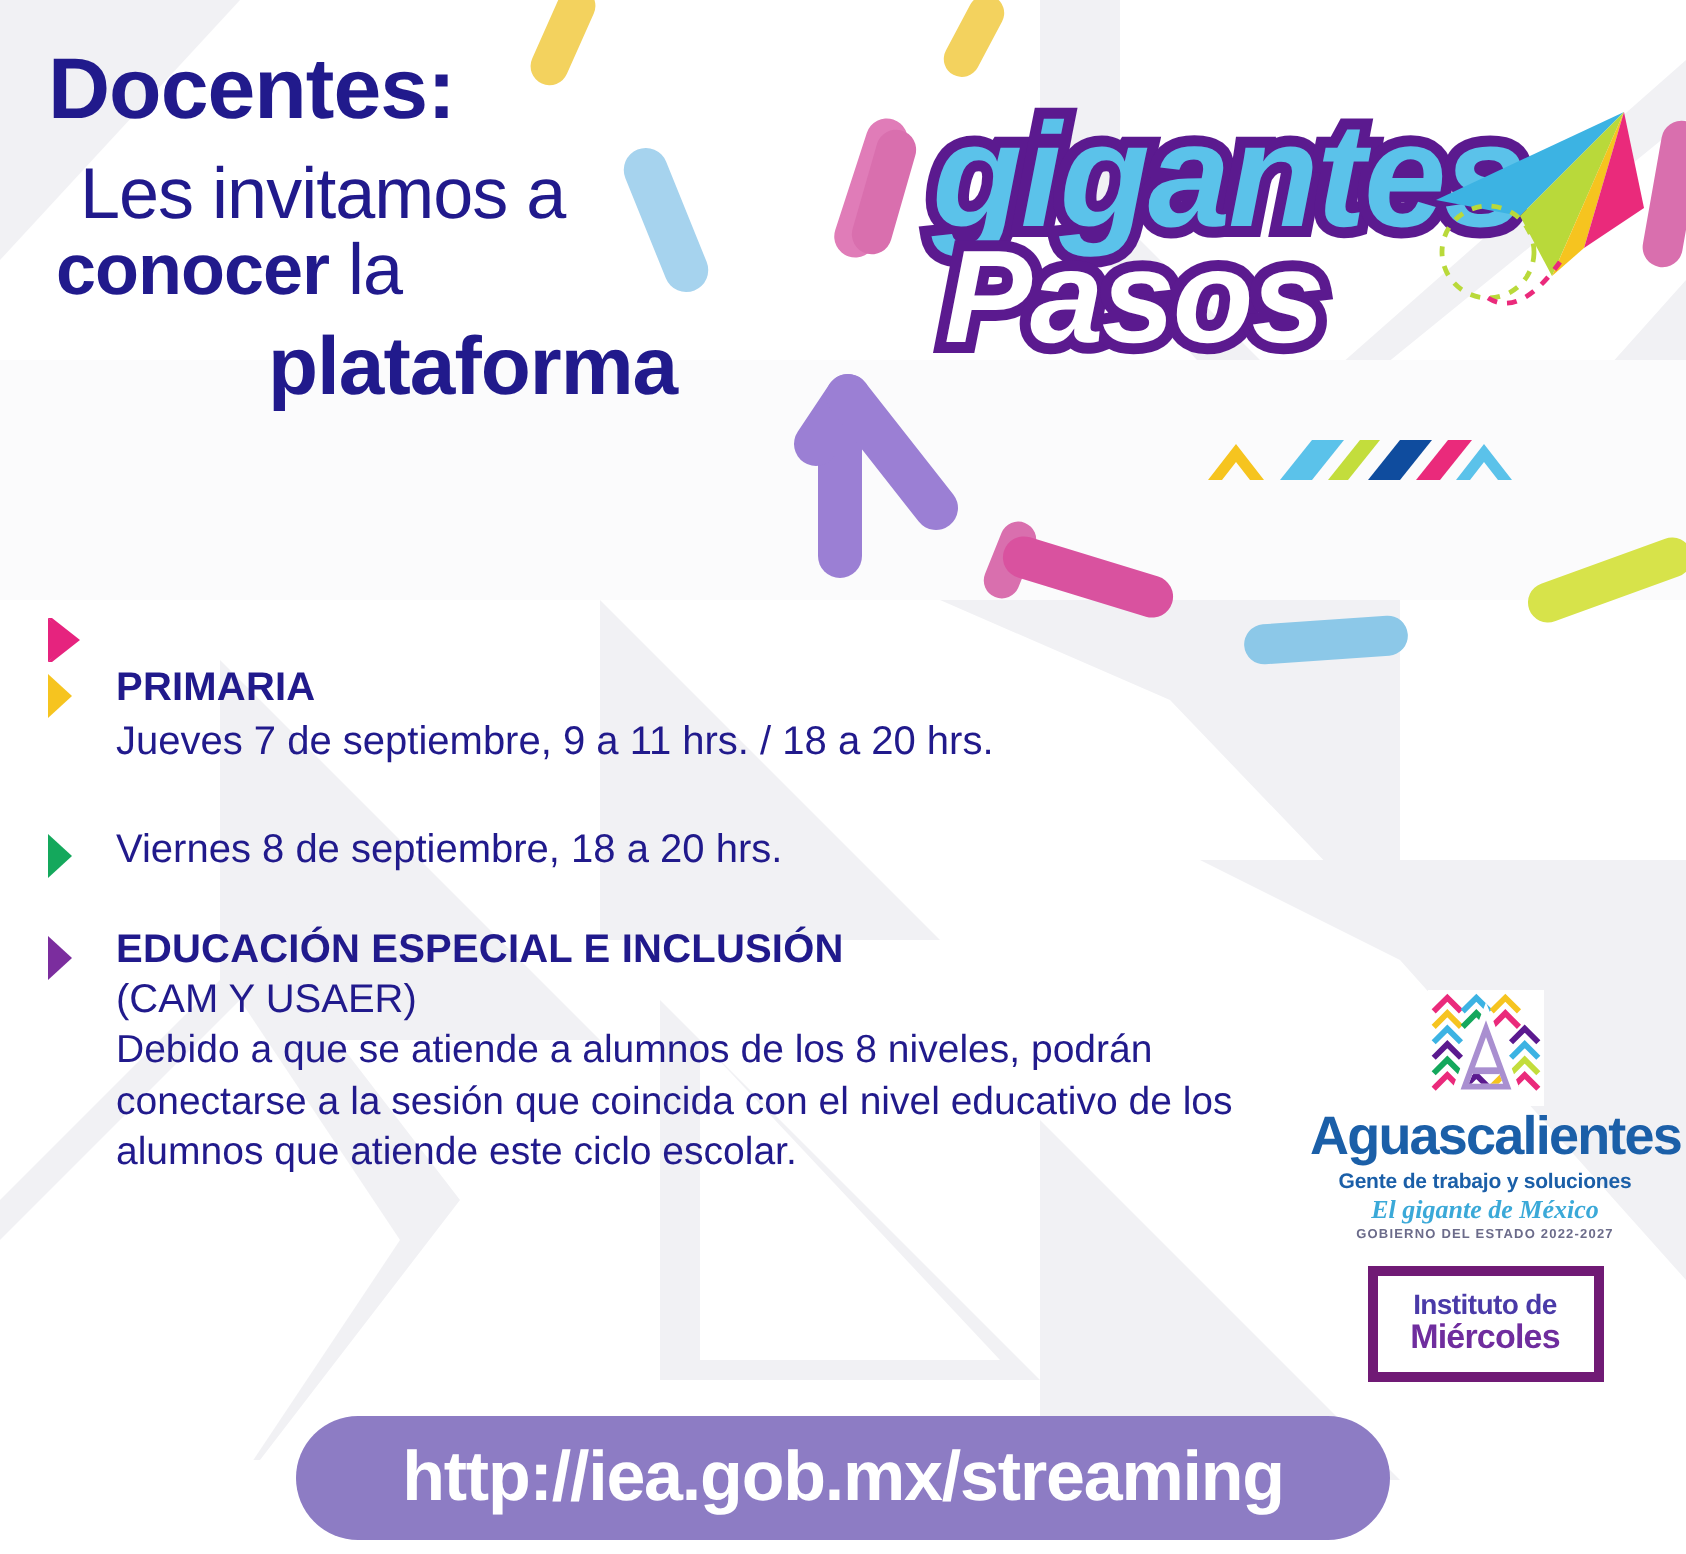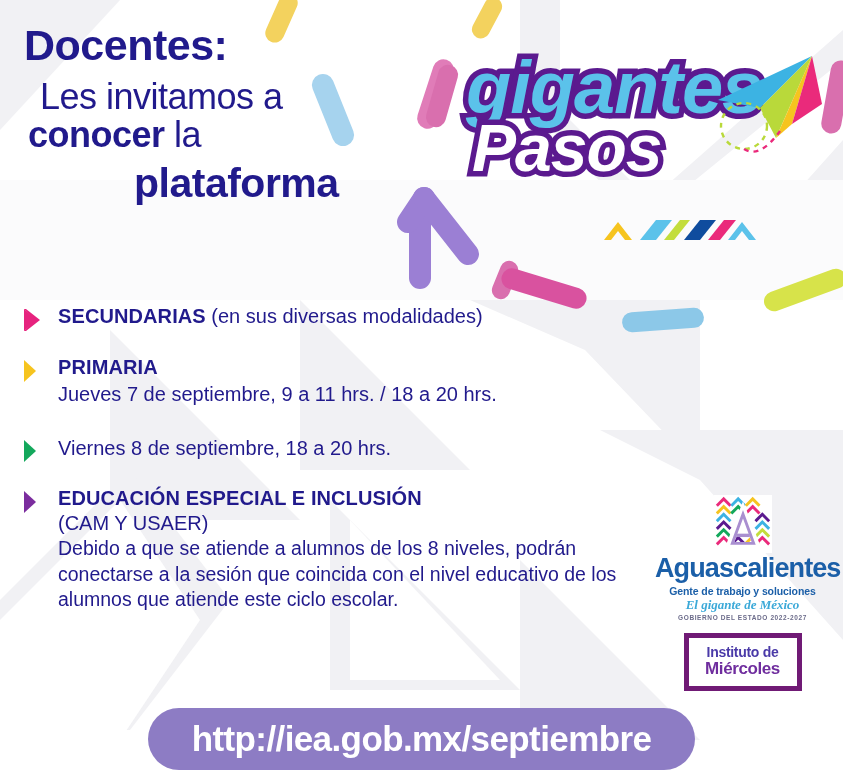--- a/index.html
+++ b/index.html
@@ -178,21 +178,20 @@
   <polygon points="132,24 146,6 160,24 153,24 146,15 139,24" fill="#5bc2ea"></polygon>
 </svg>
 
 <div class="list">
 
   <div class="item">
     <svg class="arrow" width="22" height="24" viewBox="0 0 22 24">
       <polygon points="2,1 12,12 2,23 4,23 18,12 4,1" fill="#e6237e"></polygon>
       <polygon points="2,1 14,12 2,23" fill="#e6237e"></polygon>
     </svg>
-    <div class="head"><span>SECUNDARIAS</span><span class="sub"> (en sus diversas modalidades)</span></div>
   </div>
 
   <div class="item" style="margin-top:28px;">
     <svg class="arrow" width="22" height="24" viewBox="0 0 22 24">
       <polygon points="2,1 14,12 2,23" fill="#f6c41f"></polygon>
     </svg>
     <div class="head"><span>PRIMARIA</span><span class="sub"></span></div>
     <div class="detail">Jueves 7 de septiembre, 9 a 11 hrs. / 18 a 20 hrs.</div>
   </div>
 
@@ -244,14 +243,14 @@
   <div class="gov-slogan">El gigante de México</div>
   <div class="gov-sub">GOBIERNO DEL ESTADO 2022-2027</div>
 
   <div class="inst-box">
     <div class="inst-1">Instituto de</div>
     <div class="inst-2">Miércoles</div>
   </div>
 </div>
 
 <div class="url-pill">
-  <span class="url-text">http://iea.gob.mx/septiembre</span>
+  <span class="url-text">http://iea.gob.mx/streaming</span>
 </div>
 
 </body></html>

